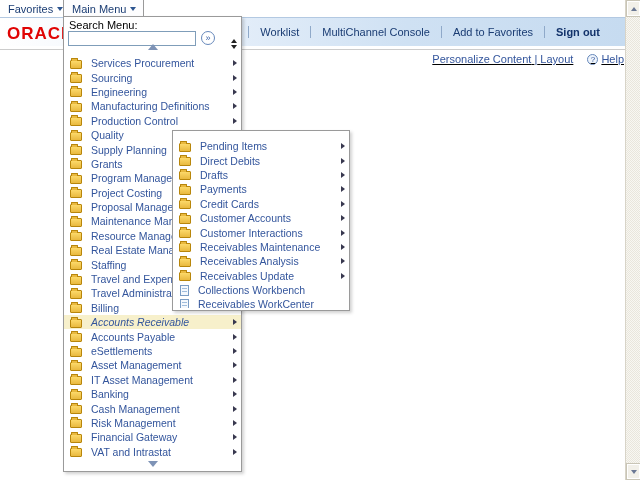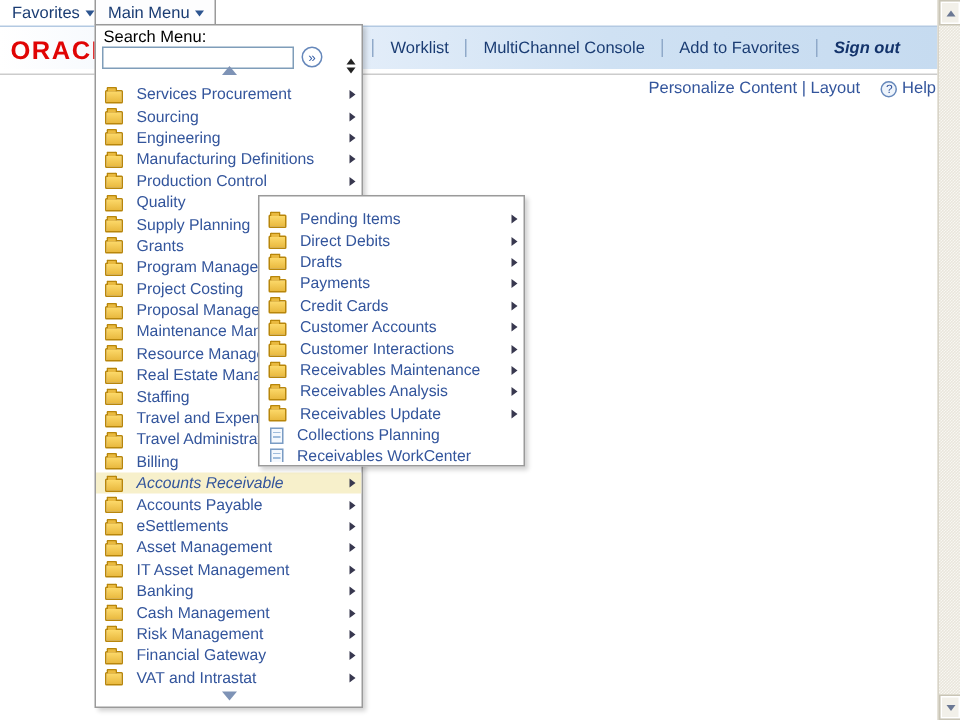--- a/index.html
+++ b/index.html
@@ -42,26 +42,26 @@
   }
   .nav-links{
     position:absolute;top:0;right:14px;height:28px;
     display:flex;align-items:center;
   }
   .nav-link{
     color:#1a3c73;padding:0 11px;cursor:pointer;white-space:nowrap;
     border-left:1px solid #8fa9c9;
   }
   .nav-link:first-child{border-left:none;}
-  .nav-link.strong{font-weight:bold;color:#13336b;font-style:italic;}
+  .nav-link.strong{font-weight:bold;color:#13336b;}
   
   .page-rule{position:absolute;top:49px;left:0;right:15px;height:1px;background:#cccccc;}
   .personalize-row{
     position:absolute;top:52px;right:16px;height:14px;
-    display:flex;align-items:center;gap:14px;
+    display:flex;align-items:center;gap:14px;text-decoration:underline;
   }
   .pers-links{color:#33559c;}
   .pers-link{cursor:pointer;}
   .help-link{display:flex;align-items:center;gap:3px;color:#33559c;cursor:pointer;}
   .help-qicon{
     width:11px;height:11px;border-radius:50%;border:1px solid #6688bb;
     display:inline-flex;align-items:center;justify-content:center;
     font-size:8px;color:#33559c;background:#eef4fb;box-sizing:border-box;
   }
   
@@ -397,21 +397,21 @@
         <span class="row-label">Receivables Analysis</span>
         <span class="row-arrow"></span>
       </div>
       <div class="menu-row">
         <span class="icon-folder"></span>
         <span class="row-label">Receivables Update</span>
         <span class="row-arrow"></span>
       </div>
       <div class="menu-row">
         <span class="icon-doc"></span>
-        <span class="row-label">Collections Planning</span>
+        <span class="row-label">Collections Workbench</span>
       </div>
       <div class="menu-row">
         <span class="icon-doc"></span>
         <span class="row-label">Receivables WorkCenter</span>
       </div>
     </div>
 </div>
 
 <div class="scrollbar">
   <div class="sb-btn sb-up">

